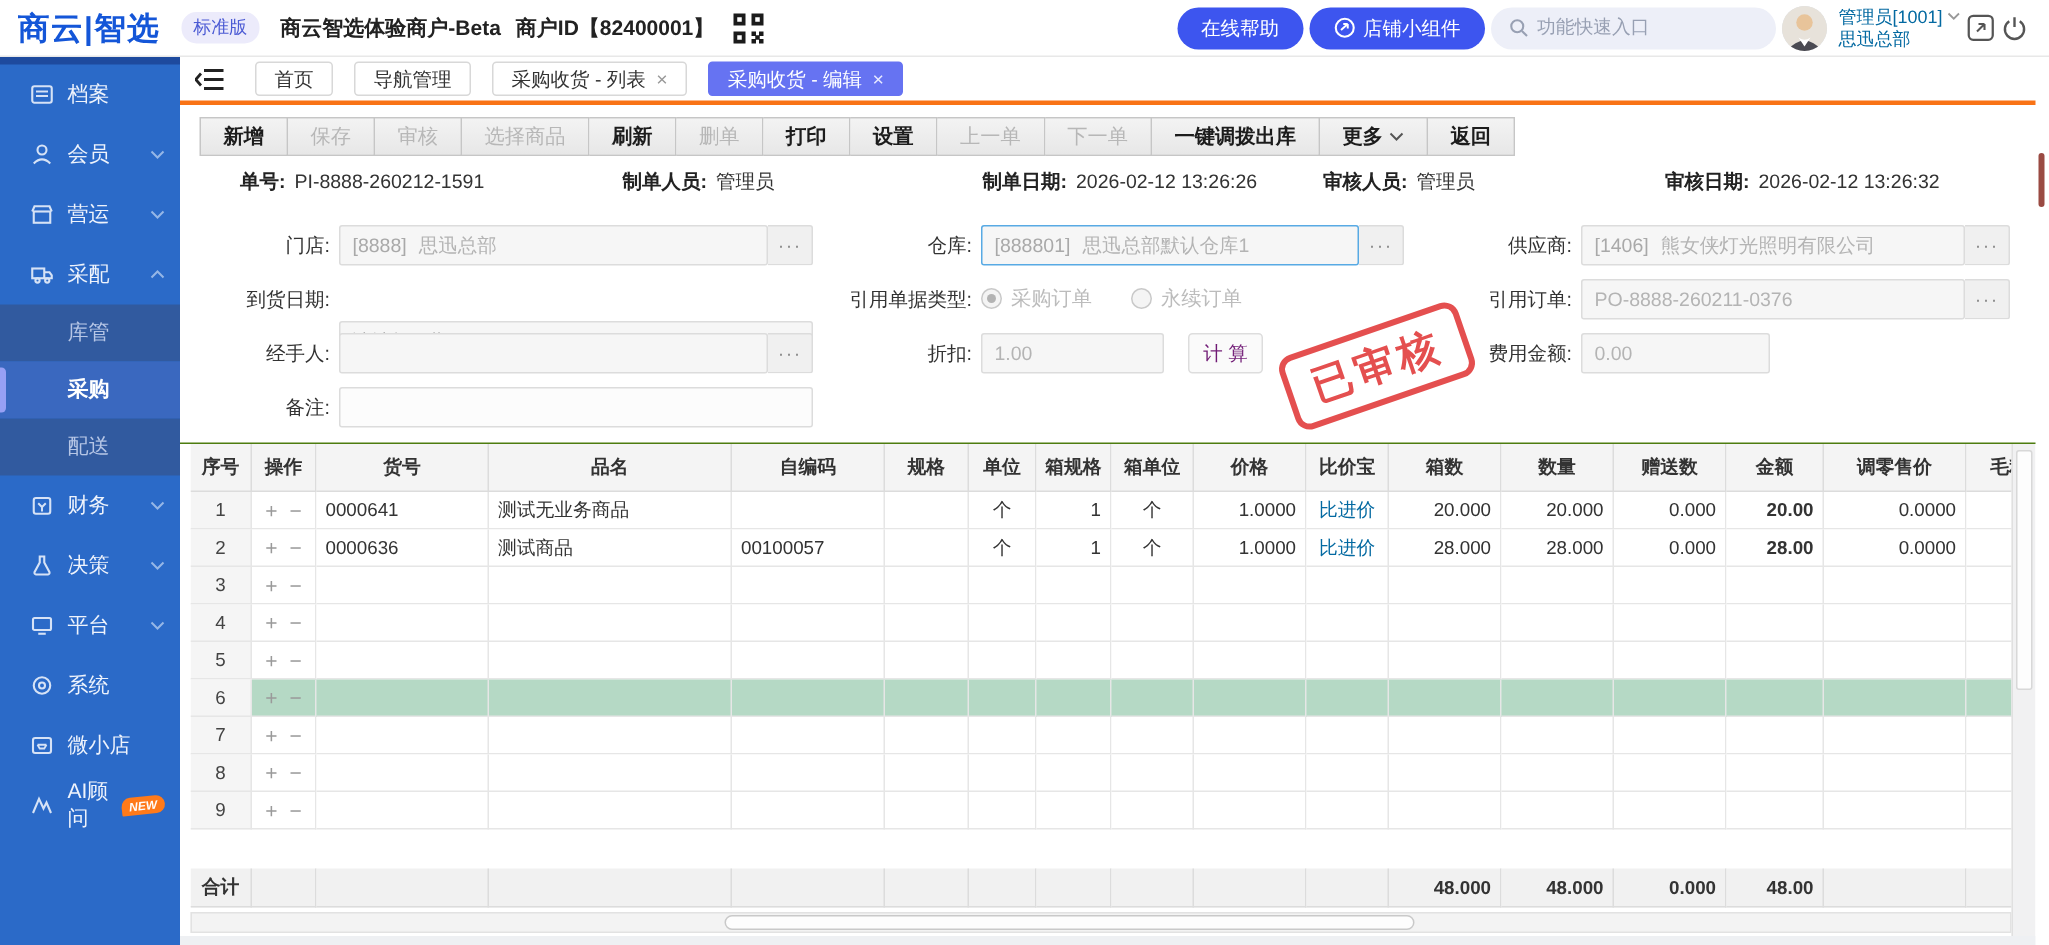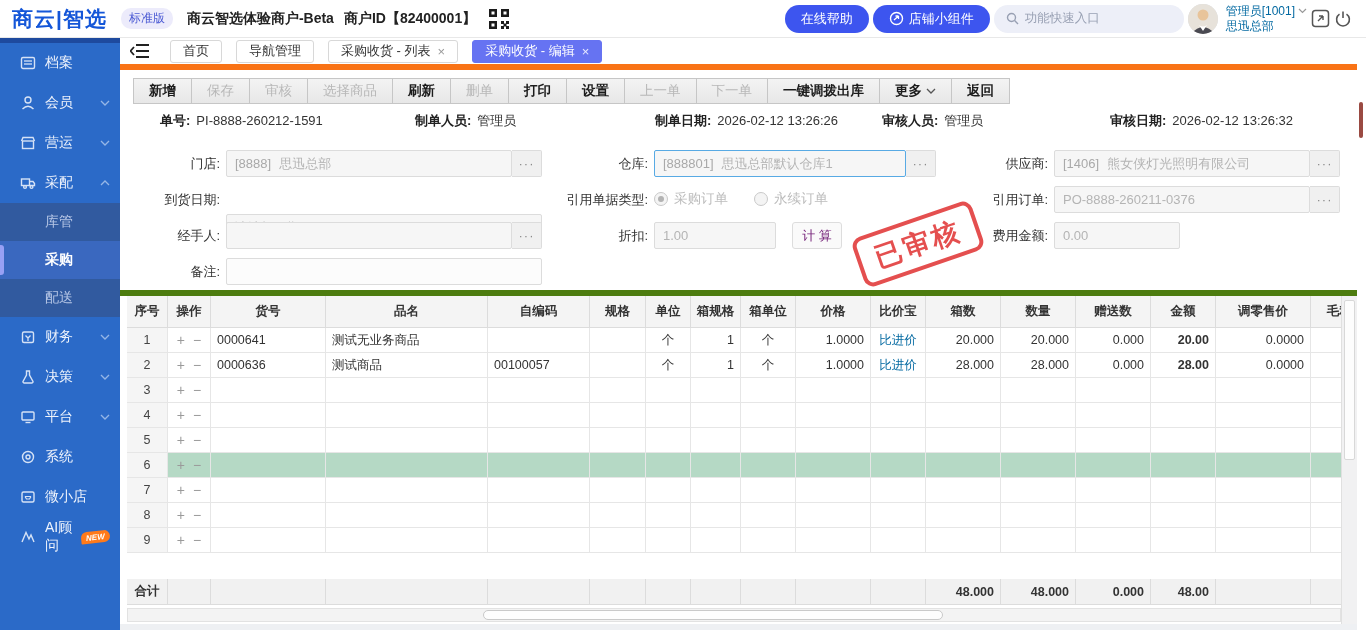--- a/index.html
+++ b/index.html
@@ -30,40 +30,40 @@
   .s-item .chev { margin-left:auto; opacity:.65; display:flex; }
   .s-sub { height:38px; display:flex; align-items:center; padding-left:45px; background:#315a9f; color:#b6c6e6; font-size:14px; cursor:pointer; position:relative; }
   .s-sub.active { background:#3a68bf; color:#fff; font-weight:bold; }
   .s-sub.active::before { content:""; position:absolute; left:0; top:4px; bottom:4px; width:4px; background:#97a0f4; border-radius:0 3px 3px 0; }
   .nbadge { margin-left:6px; background:#ff7a1a; color:#fff; font-size:8px; font-weight:bold; font-style:italic; padding:2px 5px 1px; border-radius:8px 8px 8px 1px; transform:rotate(-6deg); }
 
   
   .main { position:absolute; left:120px; top:38px; width:1246px; height:592px; background:#fff; }
 
   
-  .tabs { position:absolute; left:0; top:0; width:100%; height:32px; background:#fff; display:flex; align-items:center; gap:14px; padding-left:10px; border-bottom:6px solid #f97316; }
+  .tabs { position:absolute; left:0; top:0; width:100%; height:32px; background:#fff; display:flex; align-items:center; gap:14px; padding-left:10px; border-bottom:3px solid #f97316; }
   .collapse { display:flex; cursor:pointer; margin-right:6px; }
   .tab { height:23px; background:#fff; border:1px solid #d8d8d8; border-radius:3px; display:flex; align-items:center; padding:0 12px; font-size:13px; color:#333; cursor:pointer; gap:7px; white-space:nowrap; }
   .tab .x { color:#999; font-size:13px; }
   .tab.active { background:#6673f2; border-color:#6673f2; color:#fff; }
   .tab.active .x { color:#e8eaff; }
 
   
   .tbar { position:absolute; left:13px; top:40px; height:26px; display:flex; }
   .tbtn { height:26px; padding:0 15px; background:linear-gradient(#f3f3f3,#e7e7e7); border:1px solid #c6c6c6; border-left:none; font-size:13.5px; font-weight:bold; color:#1c1c1c; display:flex; align-items:center; gap:4px; cursor:pointer; white-space:nowrap; }
   .tbtn:first-child { border-left:1px solid #c6c6c6; }
   .tbtn.dis { color:#b7b7b7; font-weight:normal; cursor:default; }
 
   
   .inforow { position:absolute; left:0; top:74px; width:100%; height:22px; font-size:13px; }
   .inf { position:absolute; white-space:nowrap; }
   .inf b { color:#222; margin-right:6px; }
 
   
-  .form { position:absolute; left:0; top:100px; width:100%; height:158px; background:#fff; border-bottom:6px solid #4d7c0f; }
+  .form { position:absolute; left:0; top:100px; width:100%; height:158px; background:#fff; border-bottom:1px solid #4d7c0f; }
   .fl { position:absolute; font-size:13px; color:#333; text-align:right; }
   .ibox { position:absolute; height:27px; background:#f6f6f6; border:1px solid #dcdcdc; border-radius:2px; display:flex; align-items:center; padding:0 8px; font-size:13px; color:#b4b4b4; overflow:hidden; white-space:nowrap; }
   .ibox.focus { border-color:#58aae4; }
   .ibox.lite { background:#fcfcfc; }
   .ibox .code { color:#a9a9a9; margin-right:8px; }
   .dots { position:absolute; height:27px; width:30px; background:#f0f0f0; border:1px solid #dcdcdc; border-left:none; border-radius:0 2px 2px 0; color:#8a8a8a; display:flex; align-items:center; justify-content:center; font-size:13px; letter-spacing:1px; cursor:pointer; }
   .calico { margin-left:auto; display:flex; }
   .radio { width:14px; height:14px; border-radius:50%; border:1px solid #c9c9c9; background:#f4f4f4; display:inline-flex; align-items:center; justify-content:center; margin-right:6px; }
   .radio .dot { width:6px; height:6px; border-radius:50%; background:#b3b3b3; }
   .rlabel { color:#bcbcbc; font-size:13.5px; margin-right:26px; display:inline-flex; align-items:center; }

